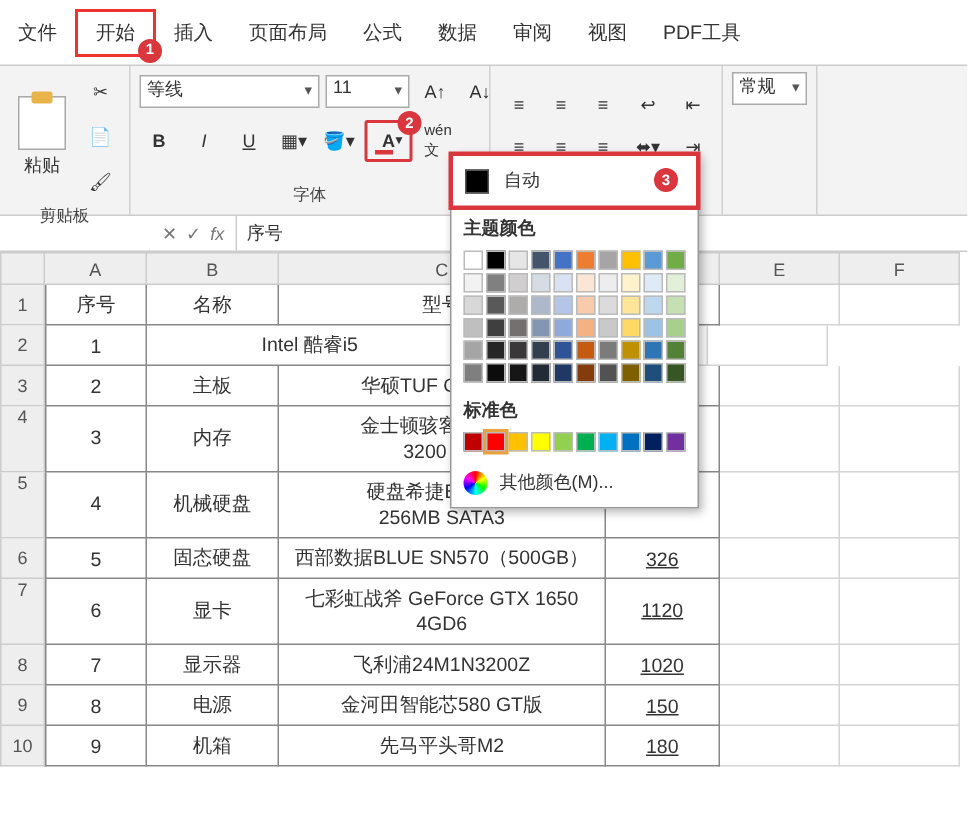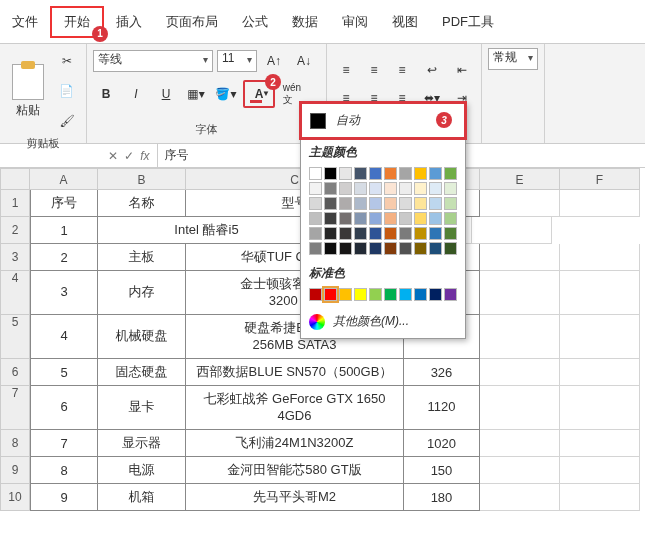--- a/index.html
+++ b/index.html
@@ -17,21 +17,21 @@
 .rgroup-body { flex: 1; display: flex; align-items: center; gap: 4px; }
 .rgroup-label { text-align: center; font-size: 11px; color: #444; padding: 2px 0; }
 .rbtn { width: 26px; height: 26px; display: inline-flex; align-items: center; justify-content: center; cursor: pointer; border-radius: 2px; }
 .paste-big { width: 44px; display: flex; flex-direction: column; align-items: center; gap: 2px; }
 .paste-icon { width: 32px; height: 36px; background: linear-gradient(#fff,#fff); border: 1px solid #aaa; position: relative; }
 .paste-icon::before { content: ""; position: absolute; top: -4px; left: 8px; width: 14px; height: 8px; background: #e8b44a; border-radius: 2px; }
 .font-row { display: flex; gap: 4px; align-items: center; }
 .font-combo { height: 22px; border: 1px solid #aaa; background: #fff; padding: 0 18px 0 4px; font-size: 12px; position: relative; }
 .font-combo::after { content: "▾"; position: absolute; right: 4px; top: 3px; font-size: 10px; color: #555; }
 .font-name { width: 120px; }
-.font-size { width: 40px; }
+.font-size { width: 56px; }
 .fc-outline { border: 2px solid #d9363e; padding: 1px; position: relative; border-radius: 2px; }
 .fc-btn { width: 26px; height: 22px; display: inline-flex; align-items: center; justify-content: center; font-weight: bold; position: relative; }
 .fc-under { position: absolute; bottom: 2px; left: 4px; right: 10px; height: 3px; background: #d9363e; }
 .fc-dd { position: absolute; right: 2px; top: 6px; font-size: 8px; }
 .align-col { display: flex; flex-direction: column; gap: 2px; }
 .align-row { display: flex; gap: 2px; }
 
 
 .fbar { display: flex; align-items: center; height: 24px; border-bottom: 1px solid #ccc; }
 .namebox { width: 100px; border-right: 1px solid #ccc; padding: 0 6px; height: 100%; display: flex; align-items: center; position: relative; margin-top: 45px; }
@@ -40,27 +40,27 @@
 .fx-input { flex: 1; padding: 0 6px; height: 100%; display: flex; align-items: center; }
 
 
 .sheet { position: relative; }
 .colhdrs { display: flex; }
 .corner { width: 30px; height: 22px; border: 1px solid #ccc; background: #eee; }
 .colhdr { height: 22px; border: 1px solid #ccc; border-left: none; background: #eee; text-align: center; line-height: 22px; color: #555; }
 .row { display: flex; }
 .rowhdr { width: 30px; border: 1px solid #ccc; border-top: none; background: #eee; text-align: center; line-height: 26px; color: #555; }
 .cell { border: 1px solid #888; border-top: none; border-left: none; display: flex; align-items: center; justify-content: center; padding: 2px 4px; text-align: center; font-size: 13px; min-height: 26px; }
-.colA { width: 68px; } .colB { width: 88px; } .colC { width: 218px; } .colD { width: 76px; } .colE { width: 80px; } .colF { width: 80px; }
+.colA { width: 68px; } .colB { width: 88px; } .colC { width: 218px; } .colD { width: 76px; text-decoration: underline; } .colE { width: 80px; } .colF { width: 80px; }
 .cell.first { border-left: 1px solid #888; }
 .emptycell { border: 1px solid #d4d4d4; border-top: none; border-left: none; min-height: 26px; }
 .row.tall .rowhdr, .row.tall .cell, .row.tall .emptycell { min-height: 44px; line-height: 1.3; }
 
 
-.color-pop { position: absolute; left: 300px; top: 102px; width: 166px; background: #fff; border: 1px solid #999; box-shadow: 2px 2px 6px rgba(0,0,0,.3); z-index: 50; font-style: italic; }
+.color-pop { position: absolute; left: 300px; top: 102px; width: 166px; background: #fff; border: 1px solid #999; box-shadow: 2px 2px 6px rgba(0,0,0,.3); z-index: 50; }
 .cp-auto { border: 3px solid #d9363e; margin: -2px; padding: 8px; display: flex; align-items: center; gap: 10px; position: relative; }
 .cp-auto-sw { width: 16px; height: 16px; border: 1px solid #555; background: #000; }
 .cp-h { padding: 6px 8px 2px; font-weight: bold; font-size: 12px; }
 .cp-grid { display: flex; flex-wrap: wrap; gap: 2px; padding: 4px 8px; }
 .cp-sw { width: 13px; height: 13px; border: 1px solid #bbb; }
 .cp-sw.sel { outline: 2px solid #e8a23d; outline-offset: 0; }
 .cp-more { padding: 8px; display: flex; align-items: center; gap: 8px; text-align: center; }
 .cp-more-icon { width: 16px; height: 16px; border-radius: 50%; background: conic-gradient(red,yellow,lime,cyan,blue,magenta,red); }
 </style>
 </head>

